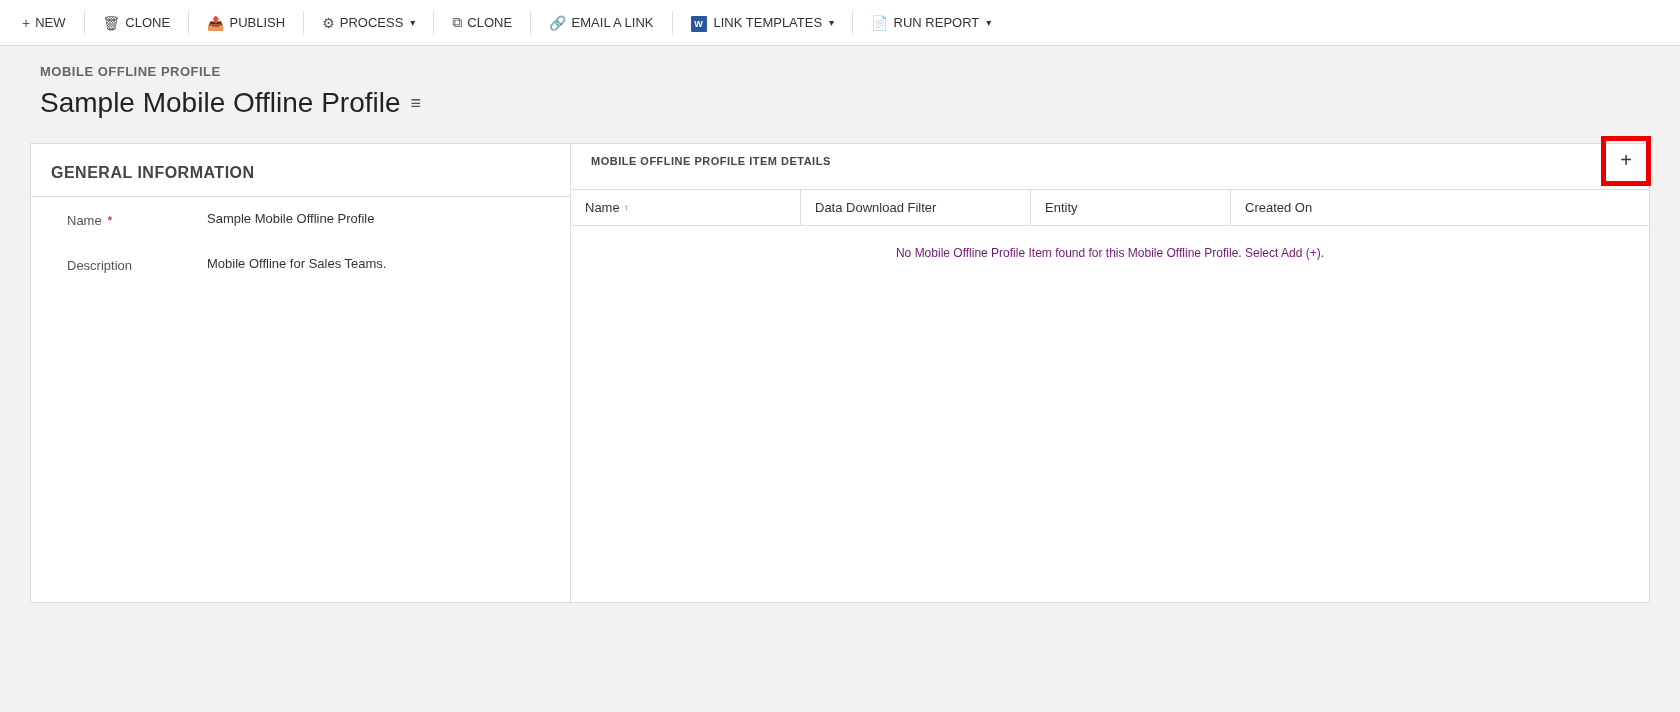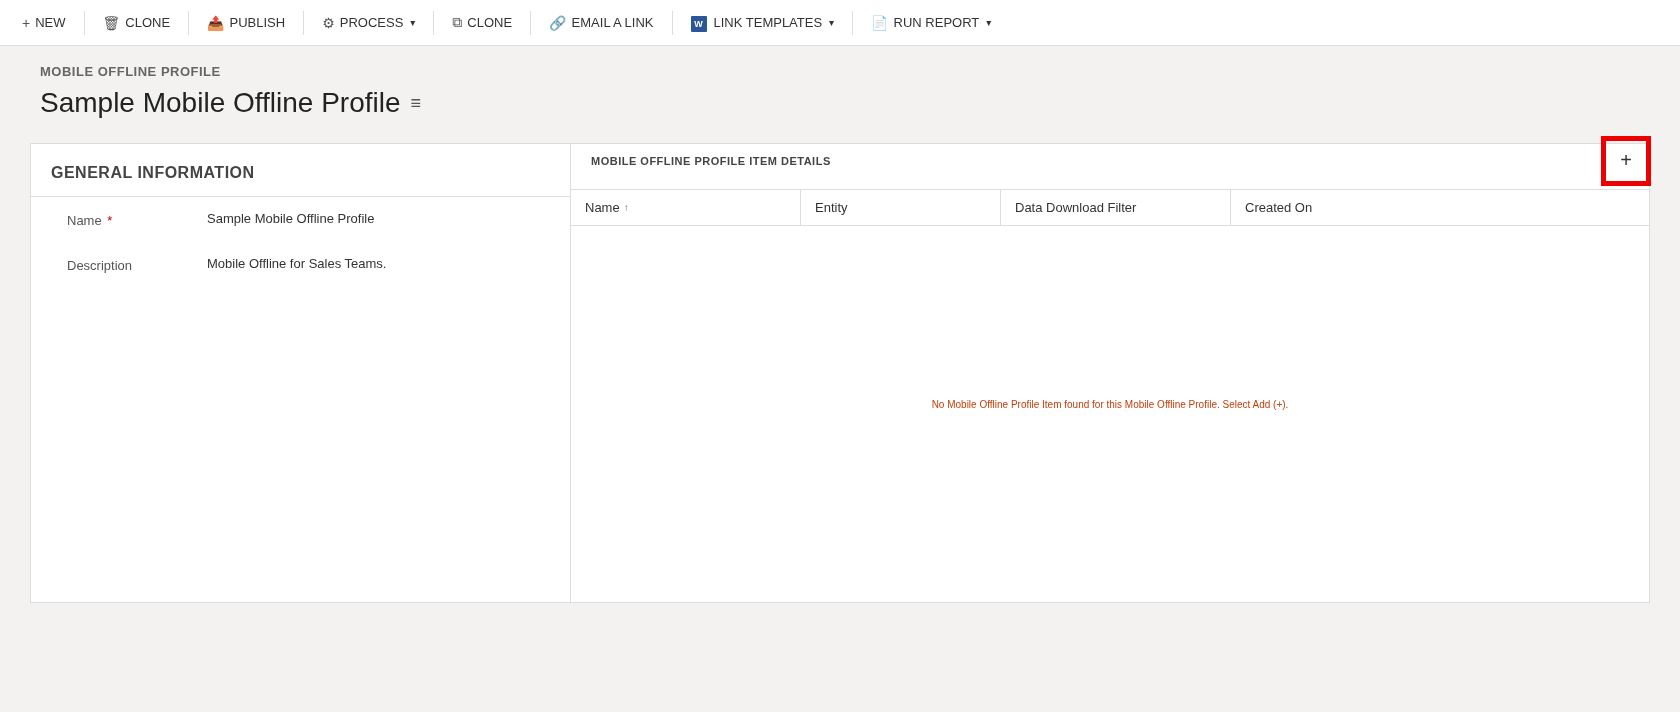--- a/index.html
+++ b/index.html
@@ -170,26 +170,26 @@
     .col-name { width: 230px; }
     .col-filter { width: 230px; }
     .col-entity { width: 200px; }
     .col-created { width: 170px; }
     .sort-icon { font-size: 10px; color: #666; }
 
     
     .empty-state {
       flex: 1;
       display: flex;
-      align-items: center;
+      align-items: flex-start;
       justify-content: center;
       padding: 20px;
       padding-bottom: 40px;
-      color: #c2410c;
-      font-size: 10px;
+      color: #701a75;
+      font-size: 12px;
       text-align: center;
     }
 
     
     .word-icon {
       display: inline-flex;
       align-items: center;
       justify-content: center;
       width: 16px;
       height: 16px;
@@ -277,26 +277,26 @@
     <div class="right-panel-header">
       <div class="right-panel-title">MOBILE OFFLINE PROFILE ITEM DETAILS</div>
       <button class="add-button">+</button>
     </div>
 
     <div class="data-table-header">
       <div class="col-header col-name">
         <span>Name</span>
         <span class="sort-icon">↑</span>
       </div>
+      <div class="col-header col-filter">
+        <span>Data Download Filter</span>
+      </div>
       <div class="col-header col-entity">
         <span>Entity</span>
       </div>
-      <div class="col-header col-filter">
-        <span>Data Download Filter</span>
-      </div>
       <div class="col-header col-created">
         <span>Created On</span>
       </div>
     </div>
 
     <div class="empty-state">
       <span>No Mobile Offline Profile Item found for this Mobile Offline Profile. Select Add (+).</span>
     </div>
   </div>
 

